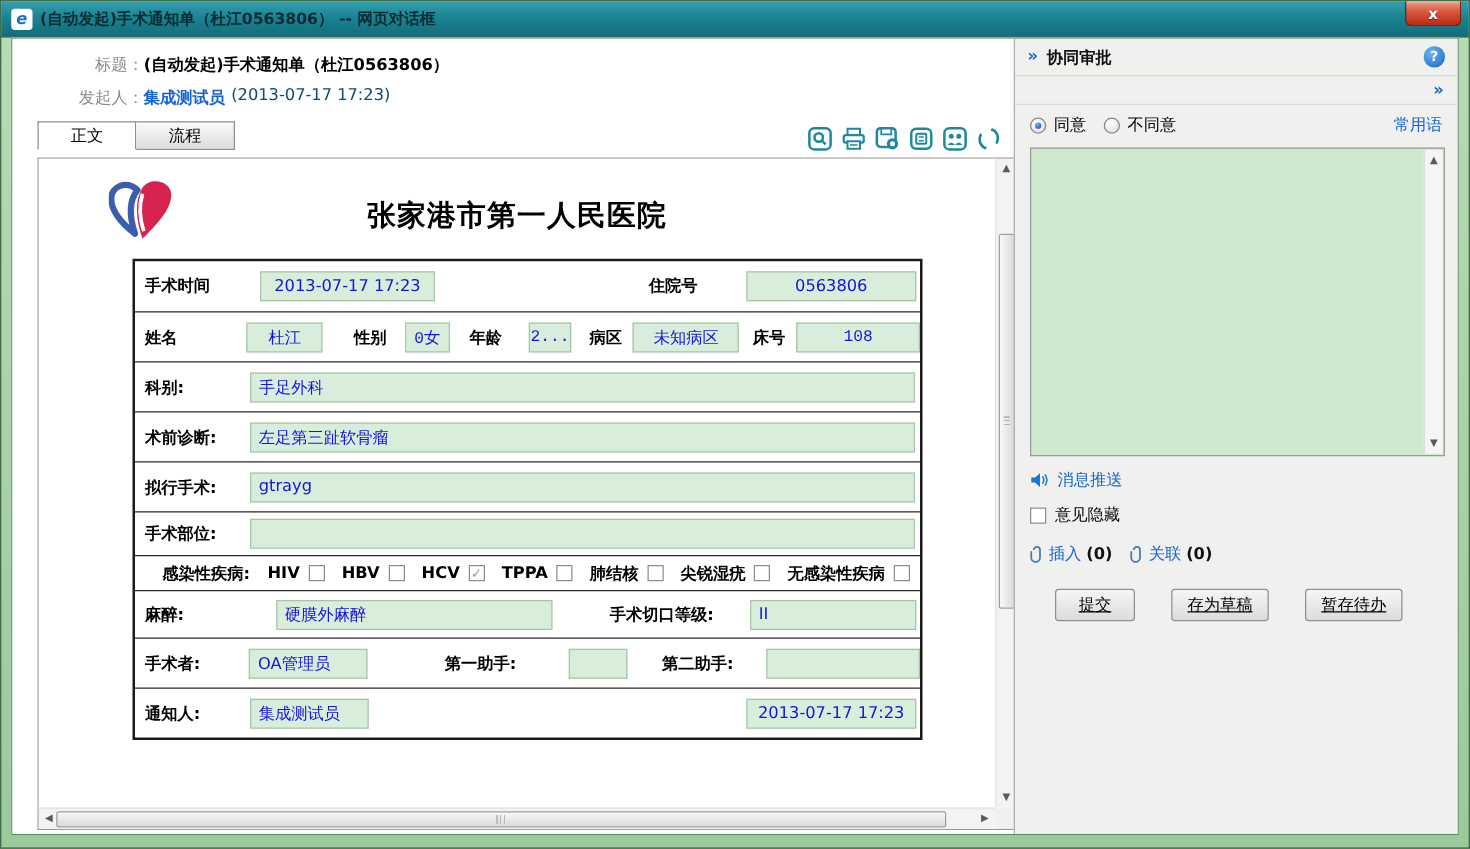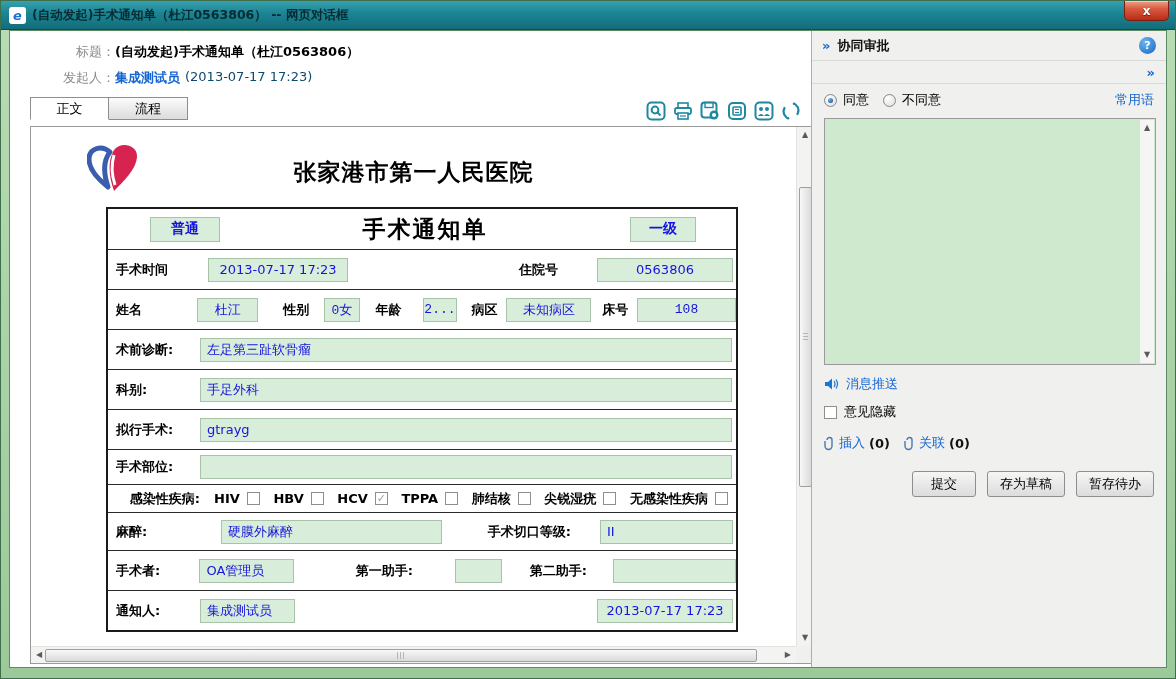--- a/index.html
+++ b/index.html
@@ -116,21 +116,21 @@
   .rp-spacer { flex:1; }
   .rp-textarea { margin:2px 10px 6px 12px; height:247px; background:#cfe9cf; border:1px solid #9a9a9a; position:relative; cursor:text; }
   .ta-scroll { position:absolute; top:1px; right:1px; bottom:1px; width:15px; background:#f5f5f3; border-left:1px solid #ddd; }
   .ta-scroll .sb-arrow { position:absolute; left:4px; }
   .rp-line { display:flex; align-items:center; padding:0 12px; gap:7px; }
   .rp-line.msg { height:26px; }
   .rp-line.hide-op { height:30px; }
   .rp-line.track { height:30px; }
   .rp-line.attach { height:32px; gap:4px; }
   .count { color:#111; font-weight:bold; }
-  .rp-buttons { display:flex; justify-content:flex-end; gap:11px; padding:12px 12px 0 0; }
+  .rp-buttons { display:flex; justify-content:center; gap:29px; padding:12px 12px 0 0;text-decoration:underline; }
   .btn { min-width:64px; height:26px; padding:0 12px; font-size:13px; color:#000; cursor:pointer;
     background:linear-gradient(#f6f6f6 0%, #eaeaea 45%, #dcdcdc 100%);
     border:1px solid #8e8e8e; border-radius:3px; display:flex; align-items:center; justify-content:center; }
   .icon-svg { display:block; }
 </style>
 </head>
 <body>
 
 <div class="window">
 
@@ -223,25 +223,20 @@
                 <path d="M23 9 C14 1 2 6 2 16 C2 27 12 37 21 44 C17 32 15 19 23 9 Z" fill="none" stroke="#3a5dae" stroke-width="5" stroke-linejoin="round"></path>
                 <path d="M27 7 C34 -2 50 2 50 13 C50 25 37 38 27 48 C23 37 21 24 24 14 C25 11 26 9 27 7 Z" fill="#d6234f"></path>
                 <path d="M27 12 C24 22 25 33 28 42" fill="none" stroke="#fff" stroke-width="3"></path>
               </svg>
             </div>
             <div class="hosp-name">张家港市第一人民医院</div>
           </div>
 
           <div class="form-table">
 
-            <div class="ft-row row-title">
-              <div class="gv badge" style="margin-left:42px;">普通</div>
-              <div class="form-name">手术通知单</div>
-              <div class="gv badge" style="margin-right:40px;width:66px;">一级</div>
-            </div>
 
             <div class="ft-row" style="height:40px;">
               <span class="ft-lab" style="width:100px;">手术时间</span>
               <div class="gv" style="width:140px;">2013-07-17 17:23</div>
               <span class="rp-spacer"></span>
               <span class="ft-lab" style="width:78px;padding-left:0;">住院号</span>
               <div class="gv" style="width:136px;margin-right:3px;">0563806</div>
             </div>
 
             <div class="ft-row" style="height:40px;font-family:Liberation Mono, monospace;">
@@ -251,27 +246,27 @@
               <div class="gv" style="width:36px;margin-left:4px;">0女</div>
               <span class="ft-lab" style="width:46px;text-align:left;padding-left:0;margin-left:16px;">年龄</span>
               <div class="gv" style="width:34px;margin-left:2px;">2...</div>
               <span class="ft-lab" style="width:40px;text-align:center;padding-left:0;margin-left:8px;">病区</span>
               <div class="gv" style="width:86px;margin-left:2px;">未知病区</div>
               <span class="ft-lab" style="width:40px;text-align:center;padding-left:0;margin-left:4px;">床号</span>
               <div class="gv" style="width:100px;margin-left:2px;">108</div>
             </div>
 
             <div class="ft-row" style="height:40px;">
+              <span class="ft-lab" style="width:92px;">科别:</span>
+              <div class="gv left" style="flex:1;margin-right:4px;">手足外科</div>
+            </div>
+
+            <div class="ft-row" style="height:40px;">
               <span class="ft-lab" style="width:92px;">术前诊断:</span>
               <div class="gv left" style="flex:1;margin-right:4px;">左足第三趾软骨瘤</div>
-            </div>
-
-            <div class="ft-row" style="height:40px;">
-              <span class="ft-lab" style="width:92px;">科别:</span>
-              <div class="gv left" style="flex:1;margin-right:4px;">手足外科</div>
             </div>
 
             <div class="ft-row" style="height:40px;">
               <span class="ft-lab" style="width:92px;">拟行手术:</span>
               <div class="gv left" style="flex:1;margin-right:4px;">gtrayg</div>
             </div>
 
             <div class="ft-row" style="height:35px;">
               <span class="ft-lab" style="width:92px;">手术部位:</span>
               <div class="gv left" style="flex:1;margin-right:4px;"></div>

